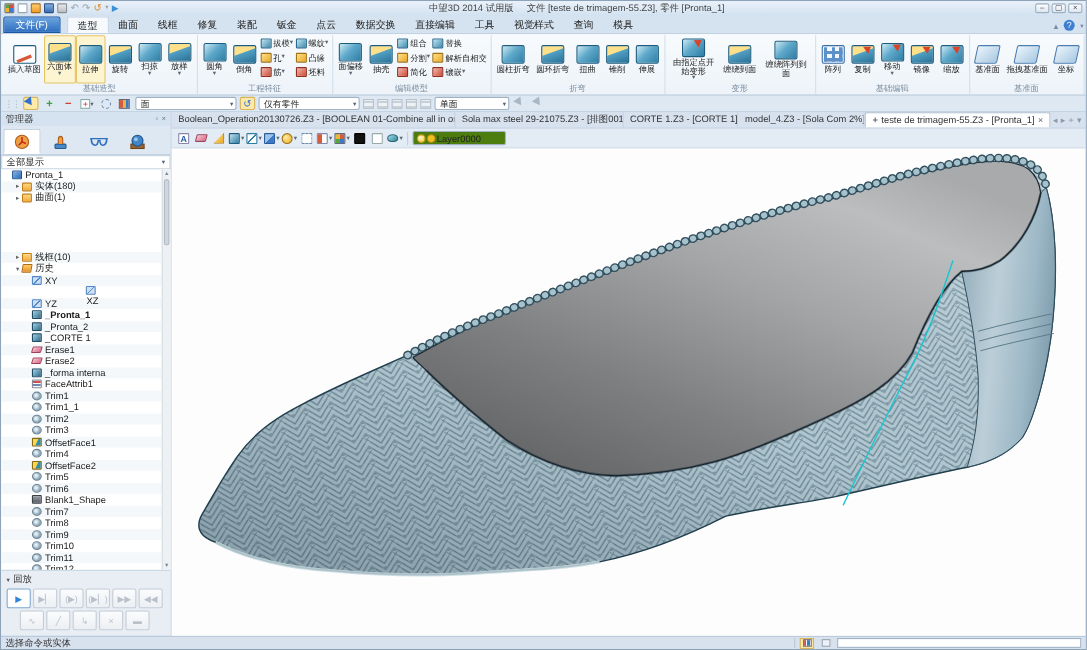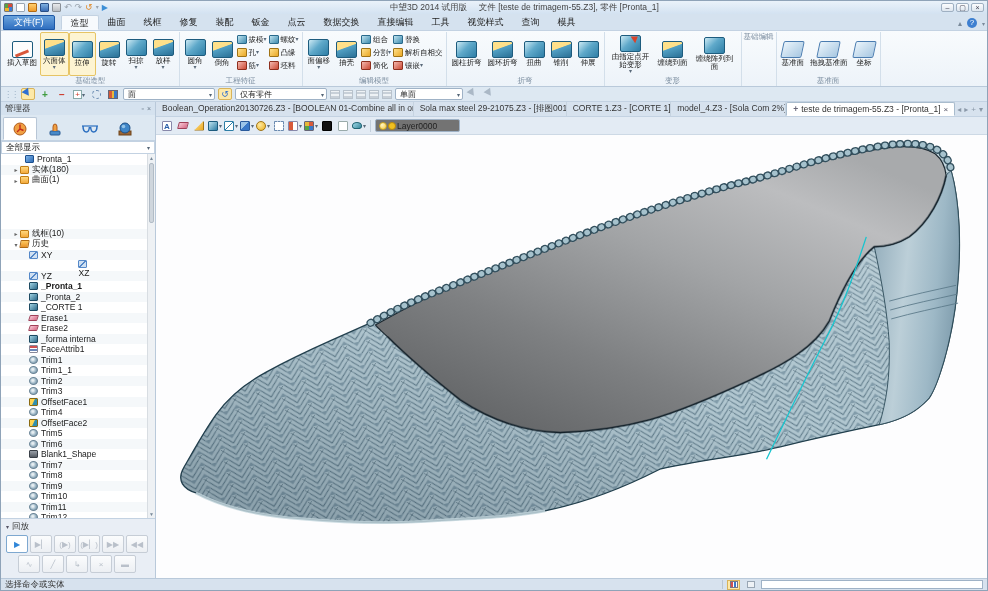--- a/index.html
+++ b/index.html
@@ -139,21 +139,21 @@
   .vi.corner{background:linear-gradient(135deg,#9cc4e8 50%,#3a78c8 50%);border:1px solid #2a5a9c;}
   .vi.render{background:radial-gradient(circle at 35% 35%,#ffe9a0,#eab020);border:1px solid #a07314;border-radius:50%;}
   .vi.fit{background:#fff;border:1px dashed #6a8ab0;}
   .vi.section{background:linear-gradient(90deg,#d85a3a 50%,#fff 50%);border:1px solid #88a;}
   .vi.appear{background:conic-gradient(#d85a3a 0 25%,#3a78c8 0 50%,#57a443 0 75%,#e8b83a 0);border:1px solid #667;}
   .vi.bgblack{background:#111;border:1px solid #000;}
   .vi.bgwhite{background:#fff;border:1px solid #9aa;}
   .vi.face{background:linear-gradient(135deg,#9fd8e8,#38889c);border:1px solid #226676;border-radius:50% 50% 40% 40%;height:7px;}
   .vcaret{color:#5a6a7a;font-size:6px;}
   .vsep{width:1px;height:12px;background:#c3cfdc;margin:0 2px;}
-  .layerbox{height:13px;background:#737373;border:1px solid #9fb2c6;border-radius:2px;display:flex;align-items:center;gap:1px;padding:0 22px 0 3px;font-size:8.5px;color:#222;}
+  .layerbox{height:13px;background:#4d7c0f;border:1px solid #9fb2c6;border-radius:2px;display:flex;align-items:center;gap:1px;padding:0 22px 0 3px;font-size:8.5px;color:#222;}
   .bulb{width:8px;height:8px;border-radius:50%;background:radial-gradient(circle at 35% 30%,#fff6c8,#f5c83a);border:1px solid #caa21e;}
   .ldot{width:8px;height:8px;border-radius:50%;background:#f0c020;border:1px solid #b8880a;}
 
   .canvas{flex:1;background:#fdfdfe;position:relative;min-height:0;}
   .canvas svg{position:absolute;inset:0;width:100%;height:100%;}
 
   
   .statusbar{height:12px;flex:none;display:flex;align-items:center;background:#d7e2ee;border-top:1px solid #b9c9da;font-size:8.5px;color:#333;padding:0 4px;gap:4px;}
   .st-msg{flex:1;}
   .st-sep{width:1px;height:9px;background:#b9c6d4;}
@@ -376,20 +376,43 @@
             <span class="rlabel">缠绕到面</span>
           </div>
           <div class="rlarge">
             <span class="ric"></span>
             <span class="rlabel wrap">缠绕阵列到面</span>
           </div>
         </div>
         <div class="rglabel">变形</div>
       </div>
       <div class="rgroup">
+        <div class="ritems">
+          <div class="rlarge">
+            <span class="ric grid"></span>
+            <span class="rlabel">阵列</span>
+          </div>
+          <div class="rlarge">
+            <span class="ric yellowtop red"></span>
+            <span class="rlabel">复制</span>
+          </div>
+          <div class="rlarge">
+            <span class="ric red"></span>
+            <span class="rlabel">移动</span>
+            <span class="rarr">▾</span>
+          </div>
+          <div class="rlarge">
+            <span class="ric yellowtop red"></span>
+            <span class="rlabel">镜像</span>
+          </div>
+          <div class="rlarge">
+            <span class="ric red"></span>
+            <span class="rlabel">缩放</span>
+          </div>
+        </div>
         <div class="rglabel">基础编辑</div>
       </div>
       <div class="rgroup">
         <div class="ritems">
           <div class="rlarge">
             <span class="ric plane2"></span>
             <span class="rlabel">基准面</span>
           </div>
           <div class="rlarge">
             <span class="ric yellowtop plane2"></span>
@@ -489,21 +512,21 @@
             <circle cx="6.5" cy="5.5" r="1.8" fill="#a8d2f0" opacity="0.8"></circle>
           </svg>
         </span>
       </div>
       <div class="mcombo">
         <span>全部显示</span>
           <span class="ca">▾</span>
       </div>
       <div class="treewrap">
         <div class="tree" id="tree">
-            <div class="trow" style="padding-left: 16px;">
+            <div class="trow" style="padding-left: 2px;">
               <span class="tarrow"></span>
               <span class="ti root"></span>
               <span>Pronta_1</span>
             </div>
             <div class="trow" style="padding-left: 11px;">
               <span class="tarrow">▸</span>
               <span class="ti folder"></span>
               <span>实体(180)</span>
             </div>
             <div class="trow" style="padding-left: 11px;">

